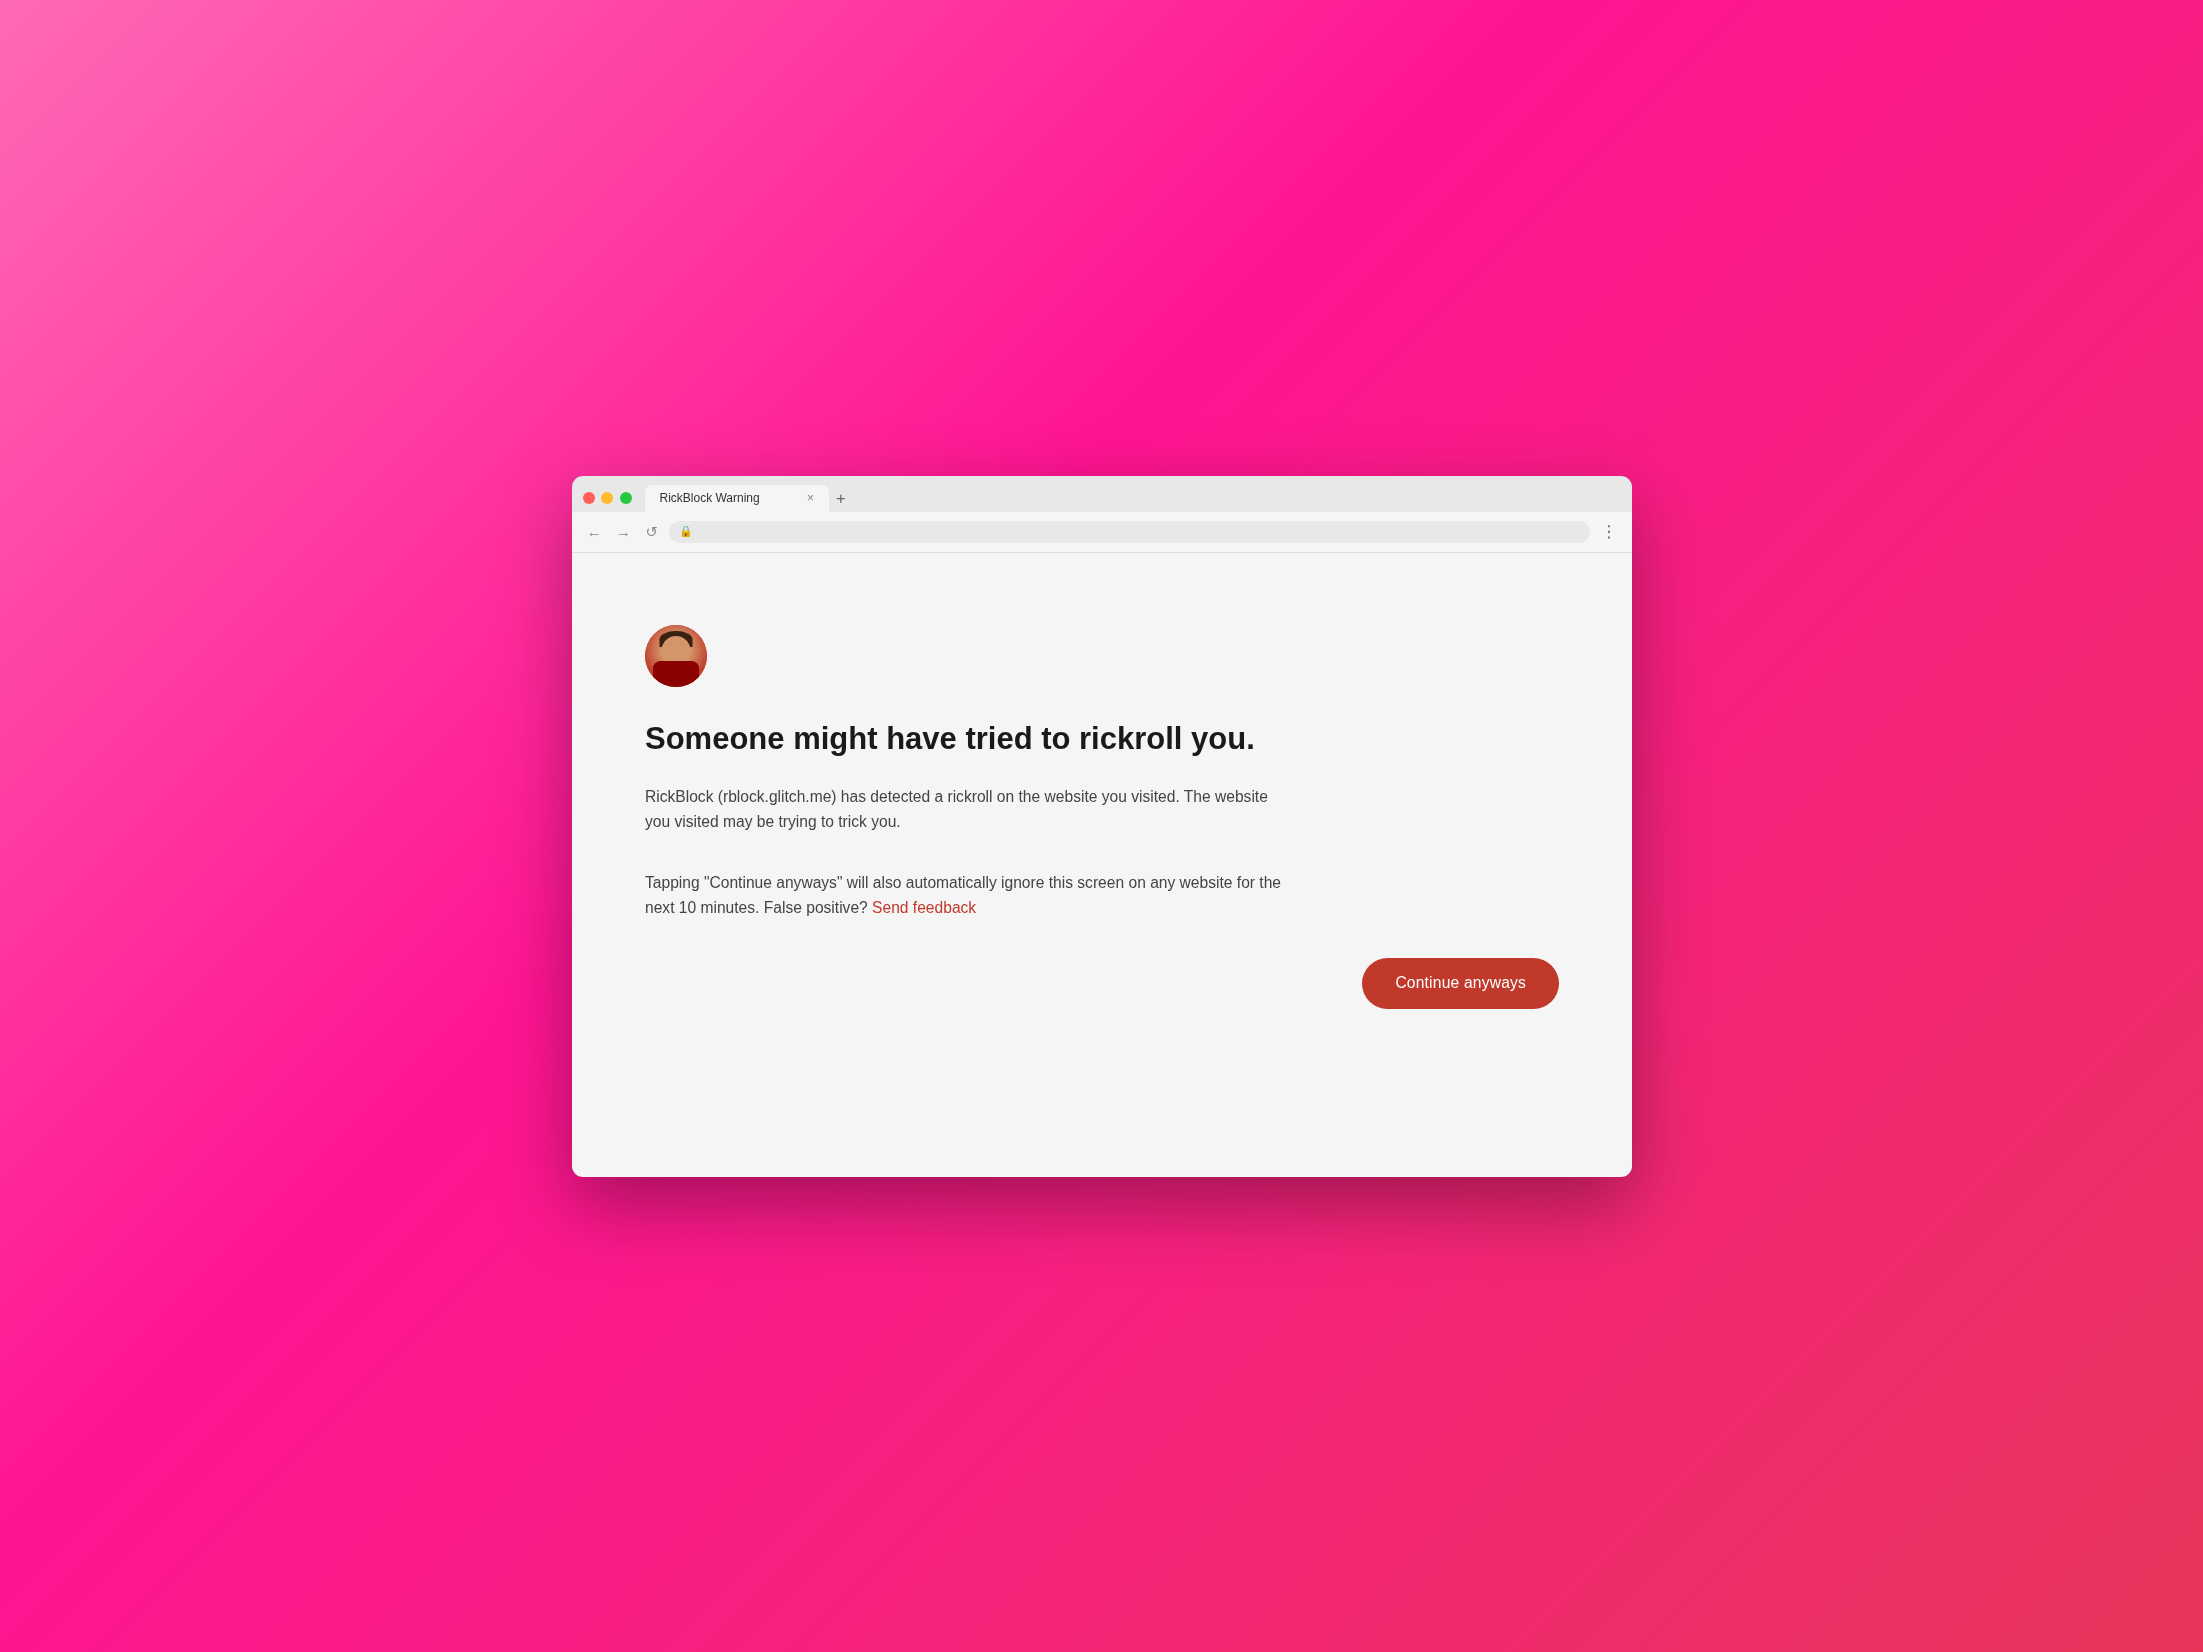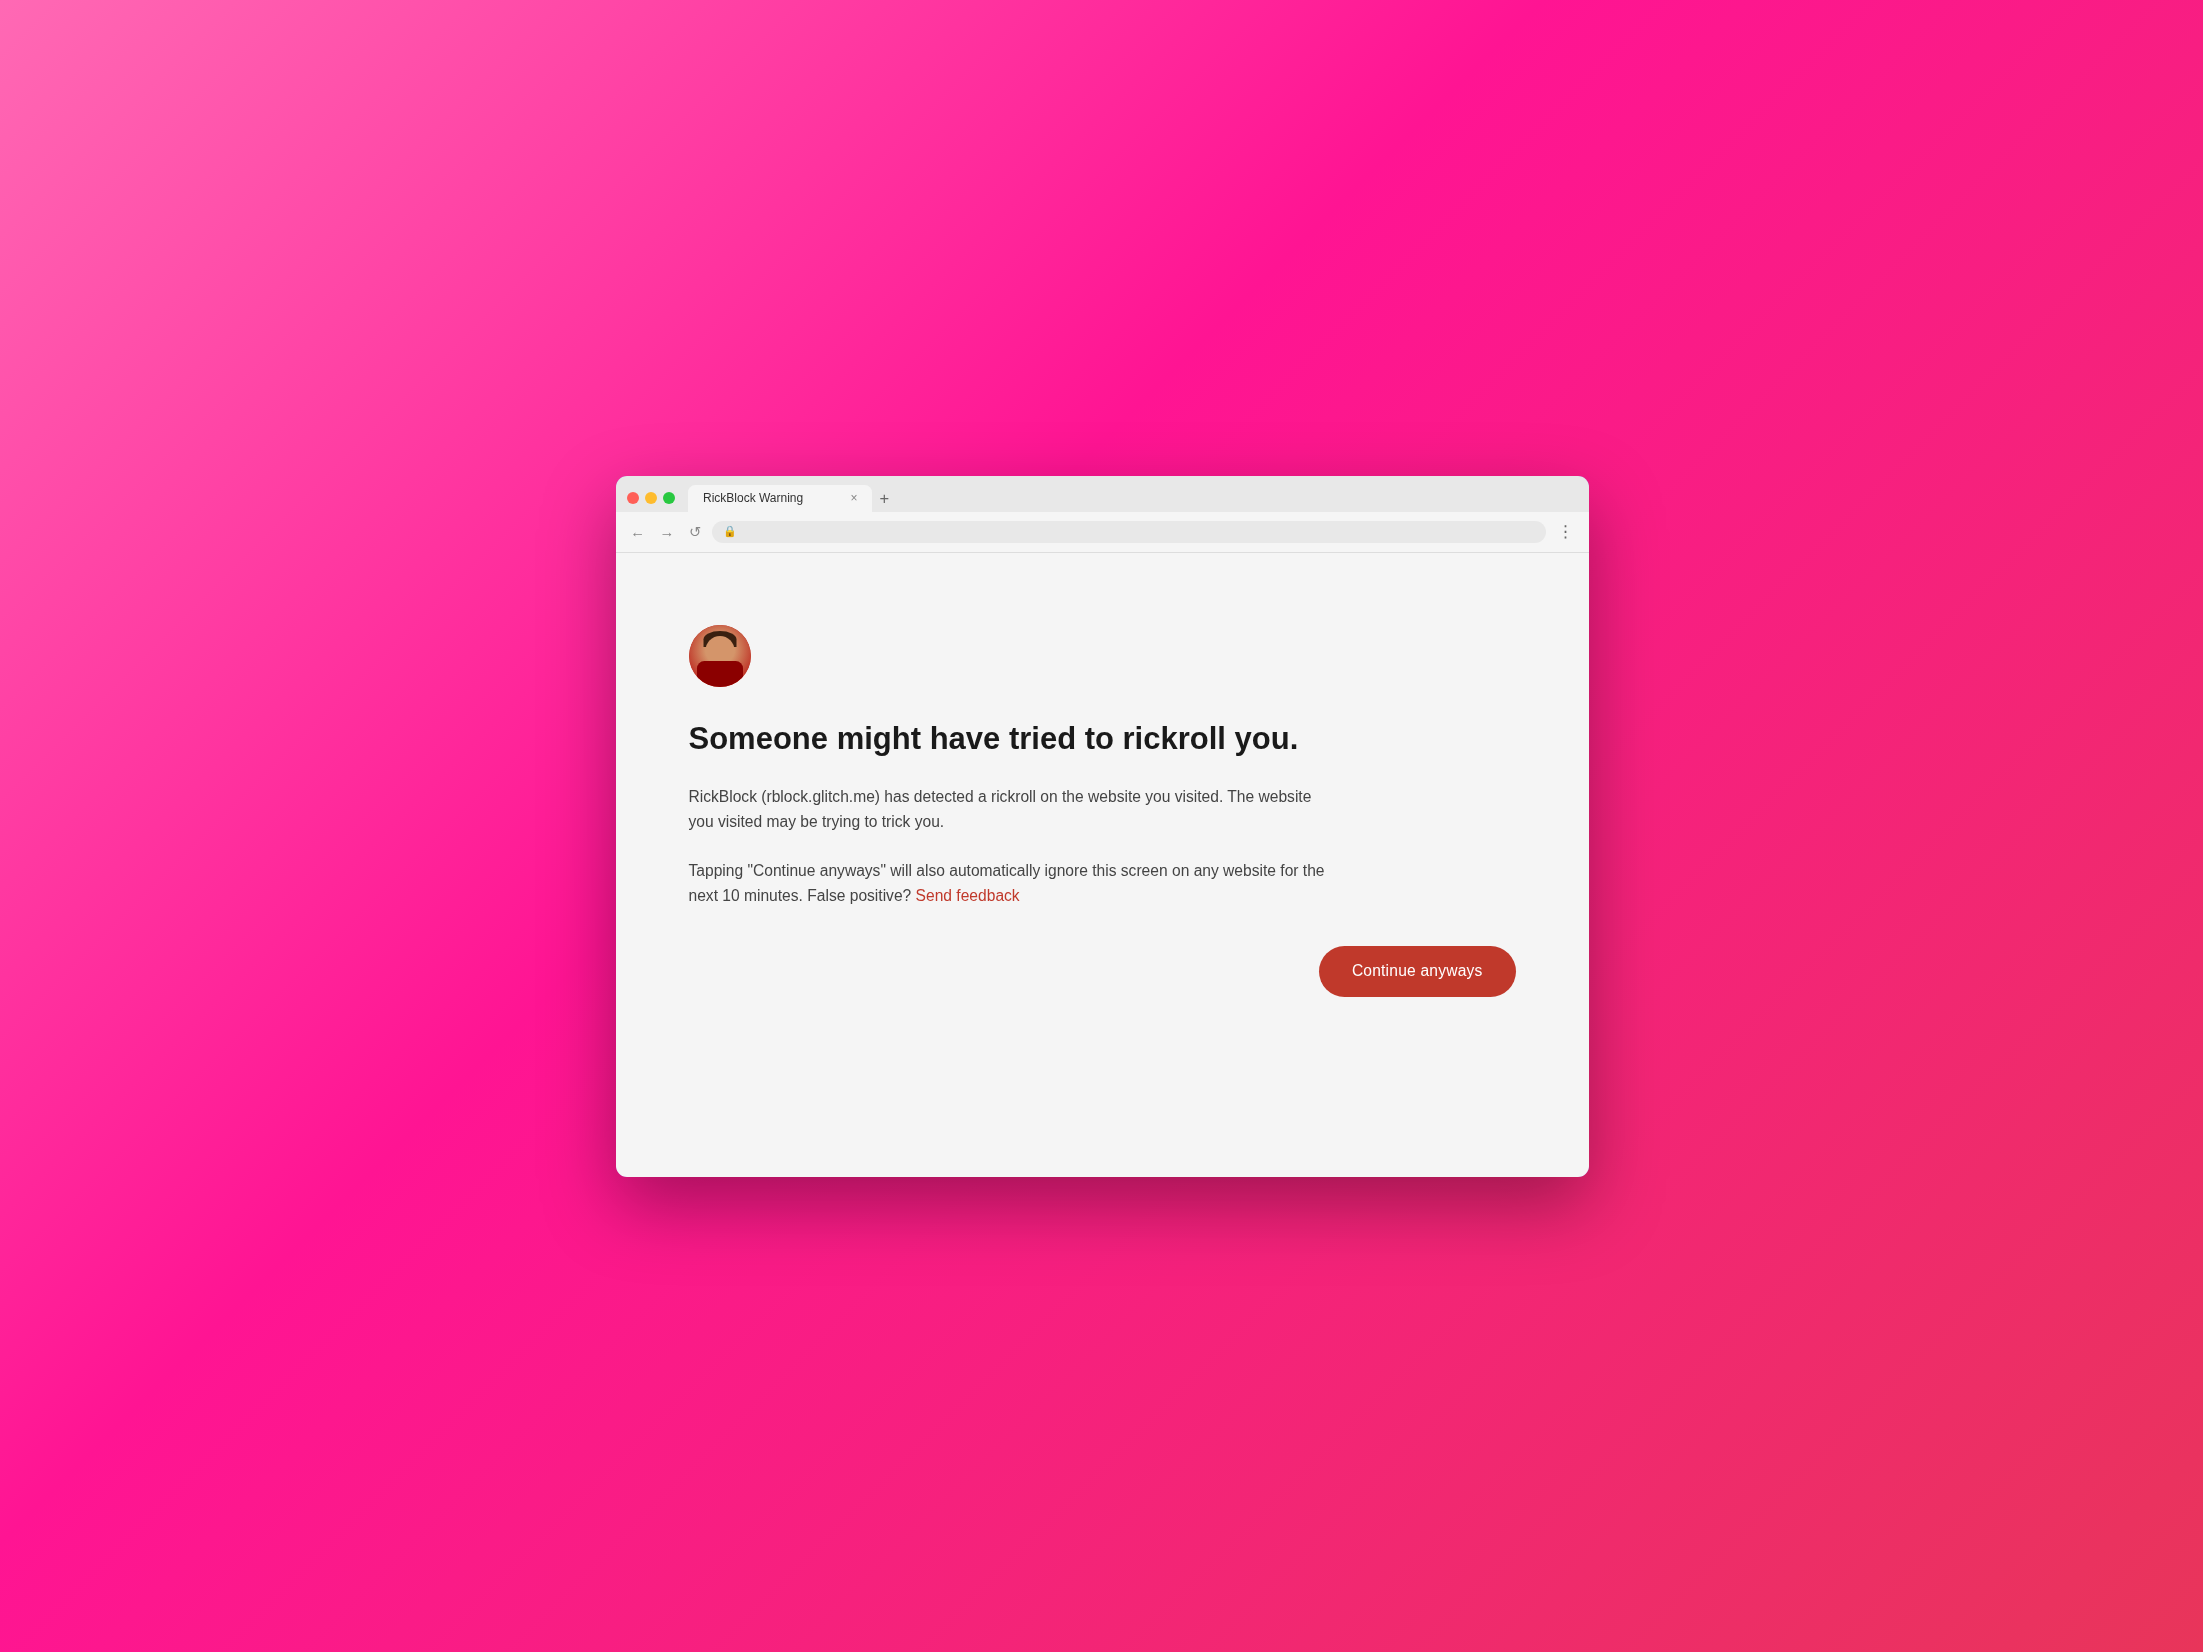--- a/index.html
+++ b/index.html
@@ -12,21 +12,21 @@
       width: 2204px;
       height: 1653px;
       background: linear-gradient(135deg, #ff69b4 0%, #ff1493 40%, #e8355a 100%);
       display: flex;
       align-items: center;
       justify-content: center;
       font-family: -apple-system, BlinkMacSystemFont, 'Segoe UI', sans-serif;
     }
 
     .browser-window {
-      width: 973px;
+      width: 1060px;
       background: #a21caf;
       border-radius: 11px;
       box-shadow: 0 27.5px 73px rgba(0,0,0,0.35);
       overflow: hidden;
     }
 
     .browser-chrome {
       background: #e8e8e8;
       padding: 0;
     }
@@ -197,21 +197,21 @@
       font-weight: 700;
       color: #1a1a1a;
       line-height: 1.25;
       margin-bottom: 26px;
     }
 
     .description-text {
       font-size: 15.6px;
       color: #444;
       line-height: 1.6;
-      margin-bottom: 24px;
+      margin-bottom: 36px;
       max-width: 643px;
     }
 
     .secondary-text {
       font-size: 15.6px;
       color: #444;
       line-height: 1.6;
       margin-bottom: 37px;
       max-width: 643px;
     }

